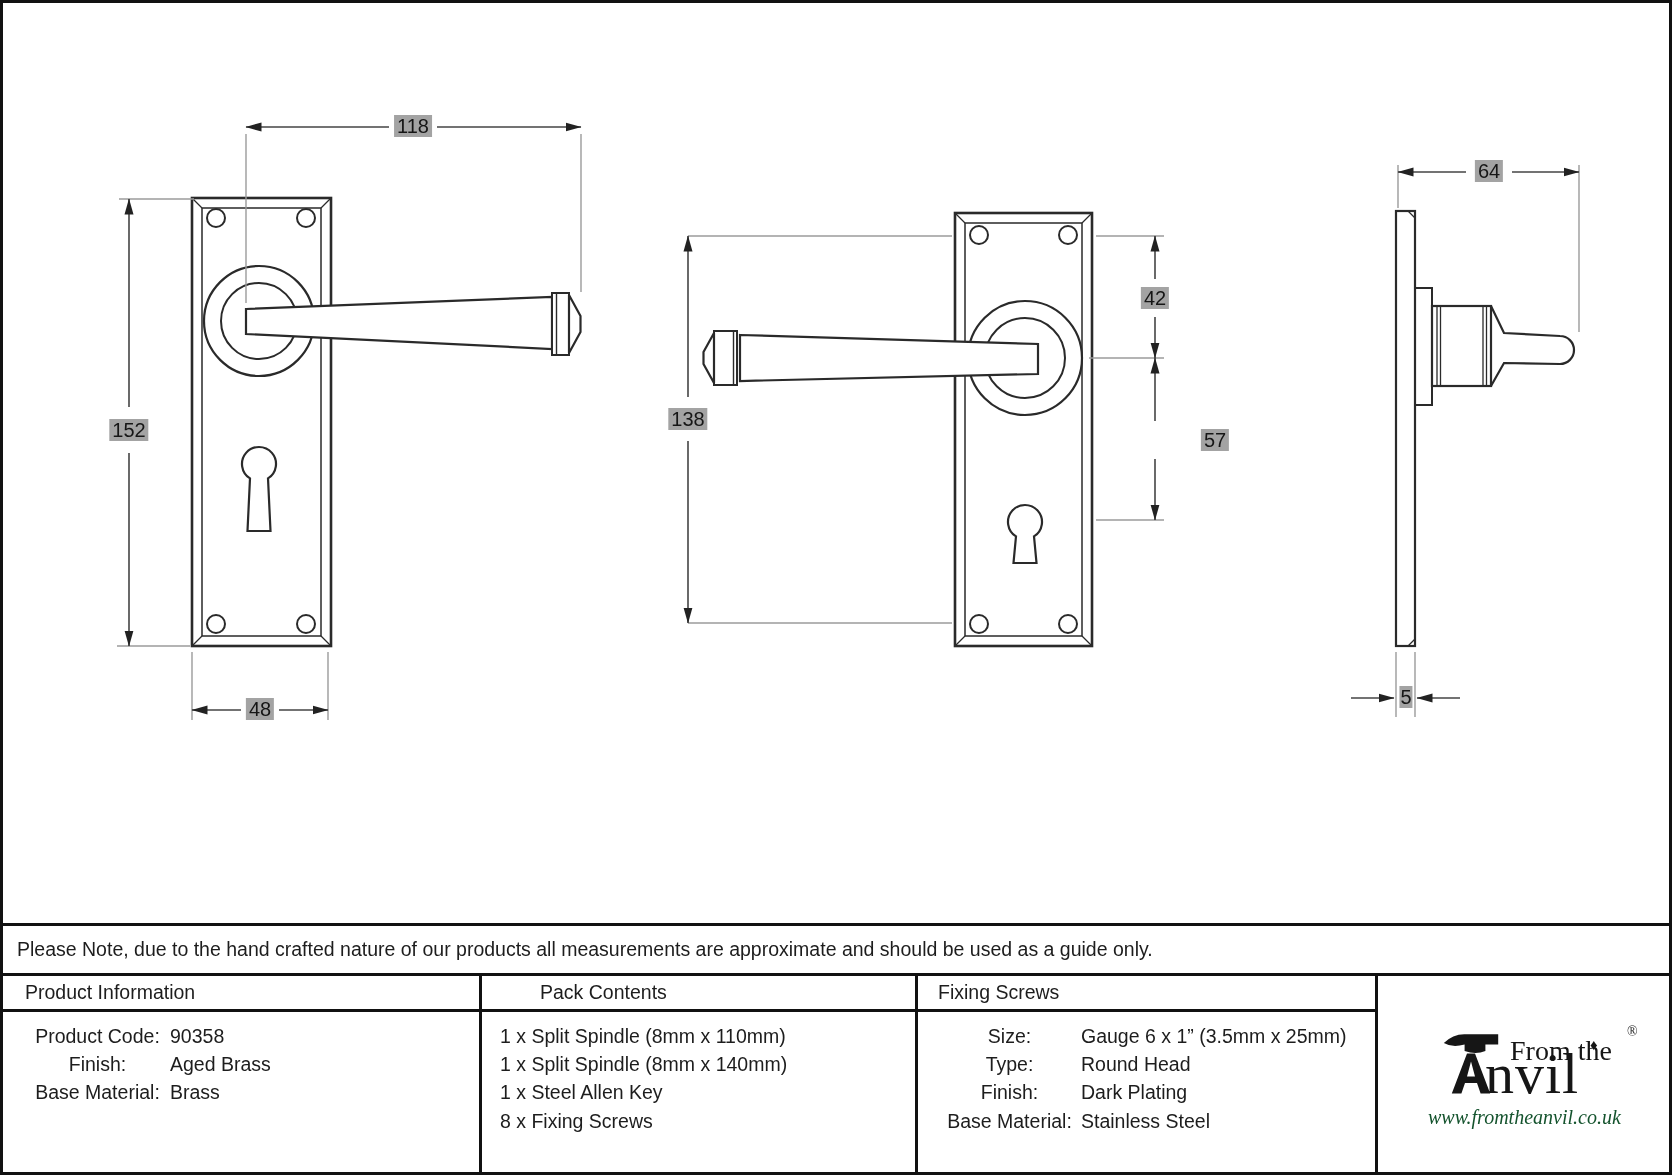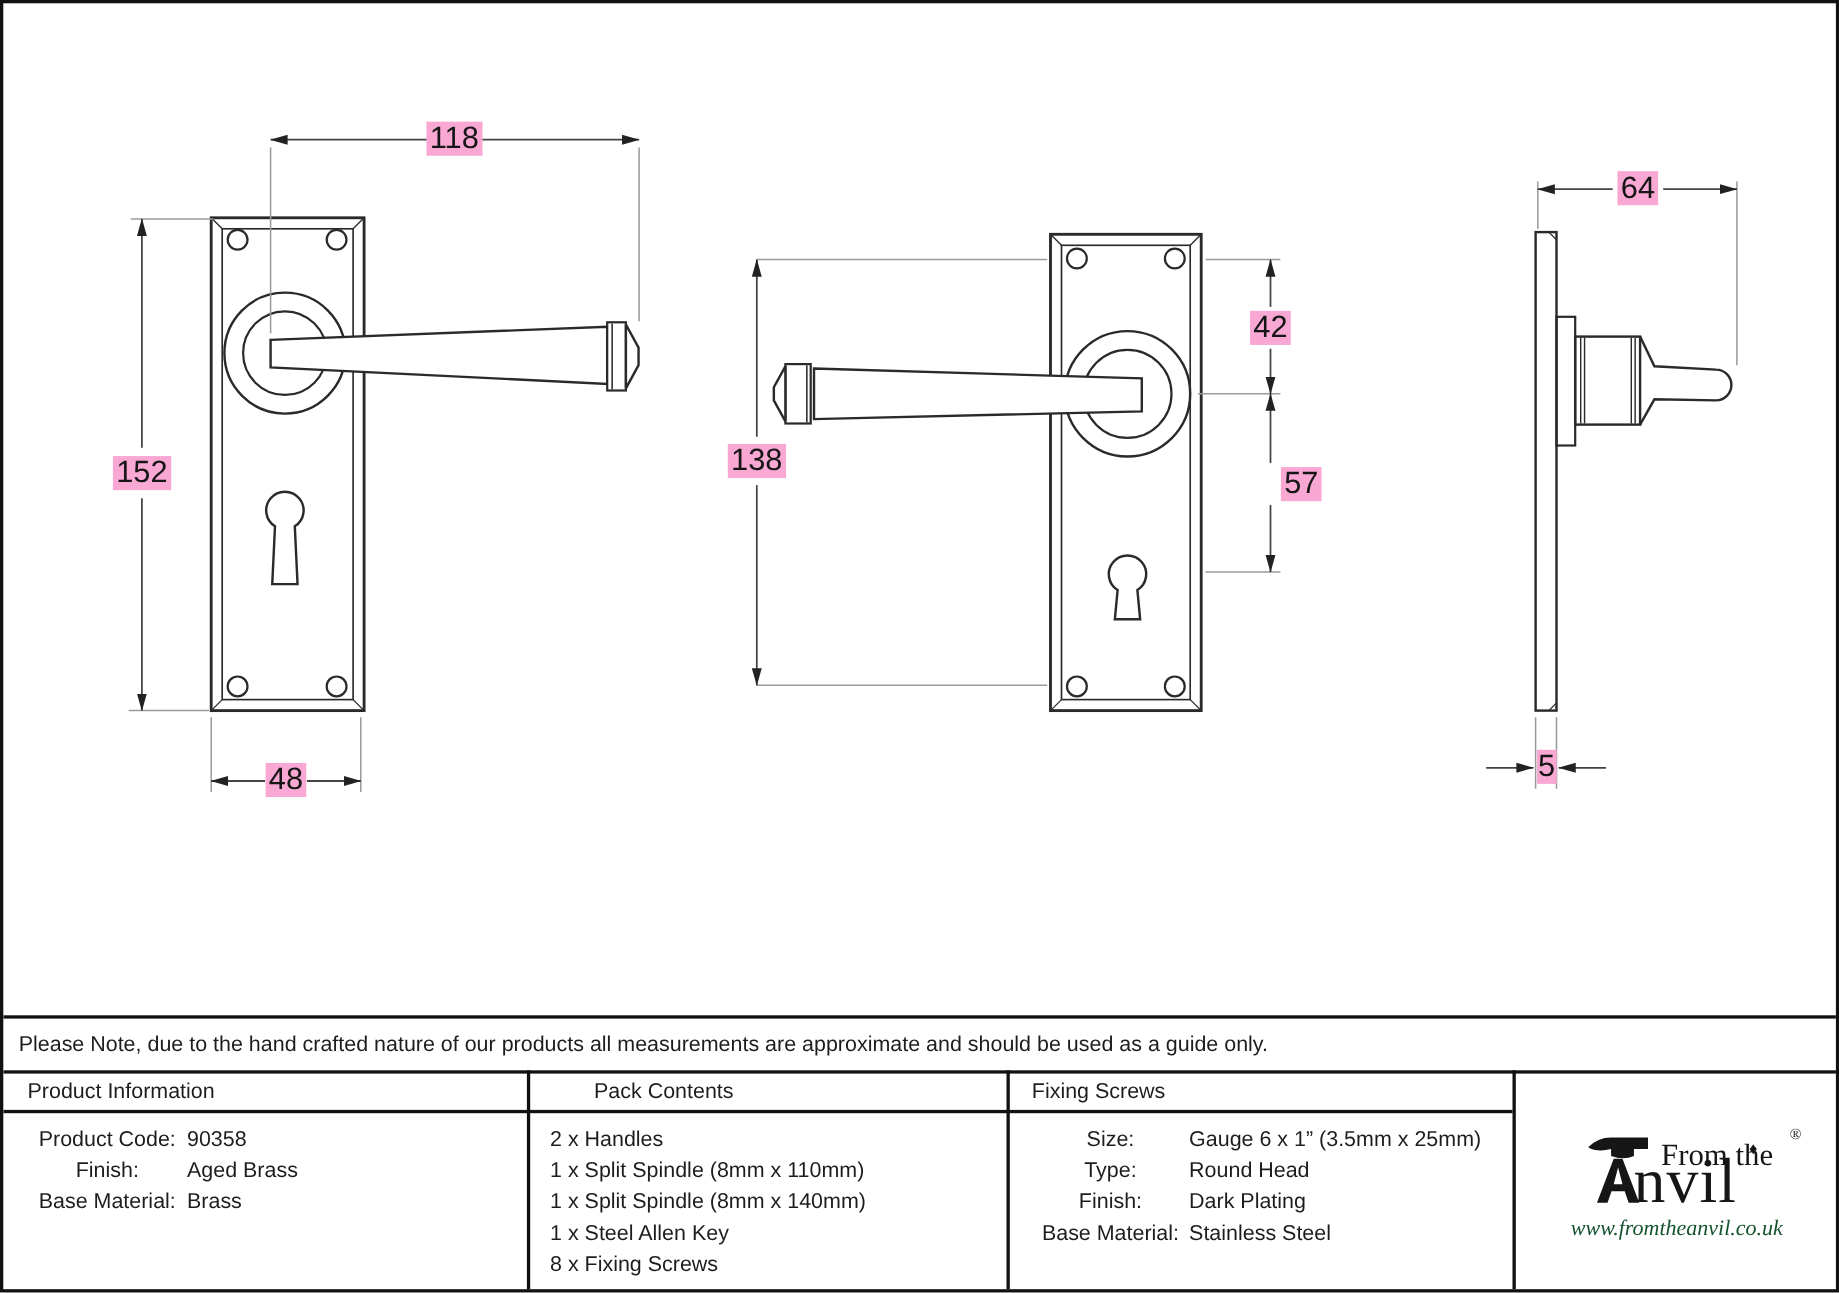--- a/index.html
+++ b/index.html
@@ -10,23 +10,23 @@
     border:3px solid #111;
     box-sizing:border-box;
     font-family:"Liberation Sans", sans-serif;
     color:#1d1d1d;
     overflow:hidden;
   }
   .drawing-svg{position:absolute;left:0;top:0;}
   .dim{
     position:absolute;
     transform:translate(-50%,-50%);
-    font-size:28px;
+    font-size:20px;
     color:#161616;
-    background:#f9a8d4;
+    background:#a3a3a3;
     padding:0 3px;
     line-height:1.1;
     white-space:nowrap;
     z-index:5;
   }
   .hline{position:absolute;background:#111;height:3px;}
   .vline{position:absolute;background:#111;width:3px;}
   .note-text{
     position:absolute;left:14px;top:921px;height:50px;line-height:50px;
     font-size:19.5px;white-space:nowrap;
@@ -189,21 +189,21 @@
       <line x1="1348" y1="695" x2="1391" y2="695" marker-end="url(#arw)"></line>
       <line x1="1457" y1="695" x2="1414" y2="695" marker-end="url(#arw)"></line>
     </g>
   </svg>
 
   <div class="dim" style="left:410px;top:123px;">118</div>
   <div class="dim" style="left:126px;top:427px;">152</div>
   <div class="dim" style="left:257px;top:706px;text-align:right;">48</div>
   <div class="dim" style="left:685px;top:416px;">138</div>
   <div class="dim" style="left:1152px;top:295px;">42</div>
-  <div class="dim" style="left:1180px;top:437px;">57</div>
+  <div class="dim" style="left:1212px;top:437px;">57</div>
   <div class="dim" style="left:1486px;top:168px;">64</div>
   <div class="dim" style="left:1403px;top:694px;padding:0 1px;">5</div>
 
   <div class="hline" style="left:0;top:920px;width:1672px;"></div>
   <div class="hline" style="left:0;top:970px;width:1672px;"></div>
   <div class="hline" style="left:0;top:1006px;width:1372px;"></div>
   <div class="vline" style="left:476px;top:970px;height:202px;"></div>
   <div class="vline" style="left:912px;top:970px;height:202px;"></div>
   <div class="vline" style="left:1372px;top:970px;height:202px;"></div>
 
@@ -222,21 +222,20 @@
       <span class="k">Finish:</span>
       <span class="v">Aged Brass</span>
     </div>
     <div class="kv">
       <span class="k">Base Material:</span>
       <span class="v">Brass</span>
     </div>
   </div>
 
   <div class="cell-body list" style="left:497px;">
-    <div>2 x Handles</div>
     <div>1 x Split Spindle (8mm x 110mm)</div>
     <div>1 x Split Spindle (8mm x 140mm)</div>
     <div>1 x Steel Allen Key</div>
     <div>8 x Fixing Screws</div>
   </div>
 
   <div class="cell-body fs" style="left:935px;text-align:center;">
     <div class="kv">
       <span class="k">Size:</span>
       <span class="v">Gauge 6 x 1” (3.5mm x 25mm)</span>

